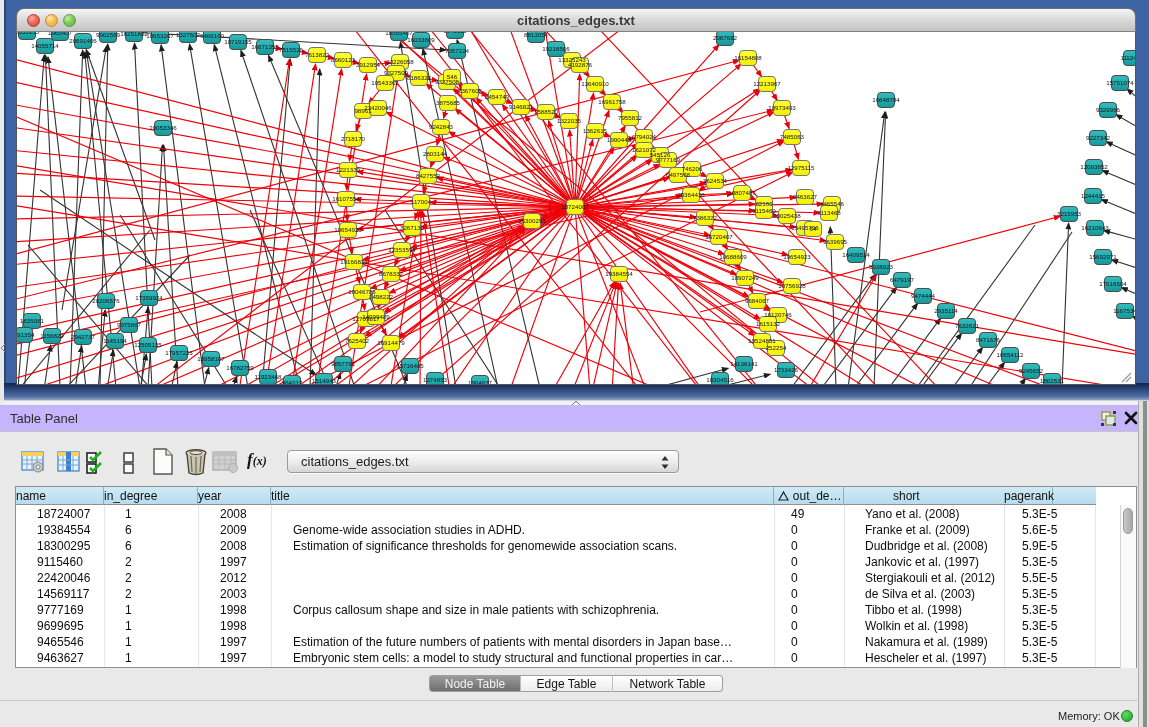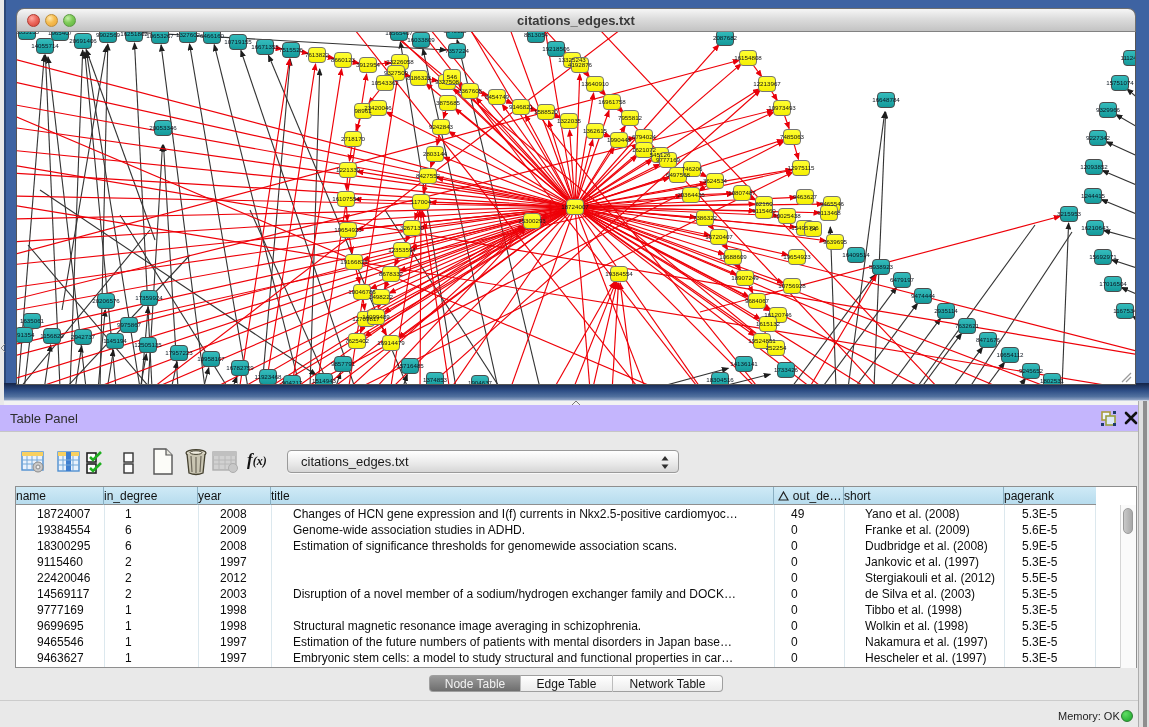--- a/index.html
+++ b/index.html
@@ -736,35 +736,34 @@
 </div>
 <div class="abs" id="table"></div>
 <div class="abs" id="thead"></div>
 <div class="th" style="left:16px;width:88px;">name</div>
 <div class="th" style="left:104px;width:94px;">in_degree</div>
 <div class="th" style="left:198px;width:73px;">year</div>
 <div class="th" style="left:271px;width:503px;">title</div>
 <div class="th" style="left:774px;width:70px;text-align:center;"><svg width="11" height="10" style="vertical-align:-1px;margin-left:3px">
       <path d="M5.5,1 L10,9 L1,9 z" fill="none" stroke="#222" stroke-width="1.2"></path>
     </svg> out_de…</div>
-<div class="th" style="left:844px;width:160px;">short</div>
+<div class="th" style="left:893px;width:160px;">short</div>
 <div class="th" style="left:1004px;width:91px;border-right:none;">pagerank</div>
 <div class="abs" style="left:1096px;top:487px;width:40px;height:18px;background:#fff;"></div>
 <div class="tcol" style="left:104px"></div>
 <div class="tcol" style="left:198px"></div>
 <div class="tcol" style="left:271px"></div>
 <div class="tcol" style="left:774px"></div>
 <div class="tcol" style="left:844px"></div>
 <div class="tcol" style="left:1004px"></div>
 <div class="tcol" style="left:1095px"></div>
 <div class="trow" style="top:506px">
 <span style="left:22px">18724007</span>
     <span style="left:110px">1</span>
     <span style="left:205px">2008</span>
-<span style="left:278px">Changes of HCN gene expression and I(f) currents in Nkx2.5-positive cardiomyoc…</span>
     <span style="left:776px">49</span>
     <span style="left:850px">Yano et al. (2008)</span>
 <span style="left:1007px">5.3E-5</span>
   </div>
 <div class="trow" style="top:522px">
 <span style="left:22px">19384554</span>
     <span style="left:110px">6</span>
     <span style="left:205px">2009</span>
 <span style="left:278px">Genome-wide association studies in ADHD.</span>
     <span style="left:776px">0</span>
@@ -793,49 +792,48 @@
     <span style="left:110px">2</span>
     <span style="left:205px">2012</span>
     <span style="left:776px">0</span>
     <span style="left:850px">Stergiakouli et al. (2012)</span>
 <span style="left:1007px">5.5E-5</span>
   </div>
 <div class="trow" style="top:586px">
 <span style="left:22px">14569117</span>
     <span style="left:110px">2</span>
     <span style="left:205px">2003</span>
-<span style="left:278px">Disruption of a novel member of a sodium/hydrogen exchanger family and DOCK…</span>
     <span style="left:776px">0</span>
     <span style="left:850px">de Silva et al. (2003)</span>
 <span style="left:1007px">5.3E-5</span>
   </div>
 <div class="trow" style="top:602px">
 <span style="left:22px">9777169</span>
     <span style="left:110px">1</span>
     <span style="left:205px">1998</span>
+<span style="left:278px">Corpus callosum shape and size in male patients with schizophrenia.</span>
     <span style="left:776px">0</span>
     <span style="left:850px">Tibbo et al. (1998)</span>
 <span style="left:1007px">5.3E-5</span>
   </div>
 <div class="trow" style="top:618px">
 <span style="left:22px">9699695</span>
     <span style="left:110px">1</span>
     <span style="left:205px">1998</span>
-<span style="left:278px">Structural magnetic resonance image averaging in schizophrenia.</span>
     <span style="left:776px">0</span>
     <span style="left:850px">Wolkin et al. (1998)</span>
 <span style="left:1007px">5.3E-5</span>
   </div>
 <div class="trow" style="top:634px">
 <span style="left:22px">9465546</span>
     <span style="left:110px">1</span>
     <span style="left:205px">1997</span>
 <span style="left:278px">Estimation of the future numbers of patients with mental disorders in Japan base…</span>
     <span style="left:776px">0</span>
-    <span style="left:850px">Nakamura et al. (1997)</span>
+    <span style="left:850px">Nakamura et al. (1989)</span>
 <span style="left:1007px">5.3E-5</span>
   </div>
 <div class="trow" style="top:650px">
 <span style="left:22px">9463627</span>
     <span style="left:110px">1</span>
     <span style="left:205px">1997</span>
 <span style="left:278px">Embryonic stem cells: a model to study structural and functional properties in car…</span>
     <span style="left:776px">0</span>
     <span style="left:850px">Hescheler et al. (1997)</span>
 <span style="left:1007px">5.3E-5</span>

